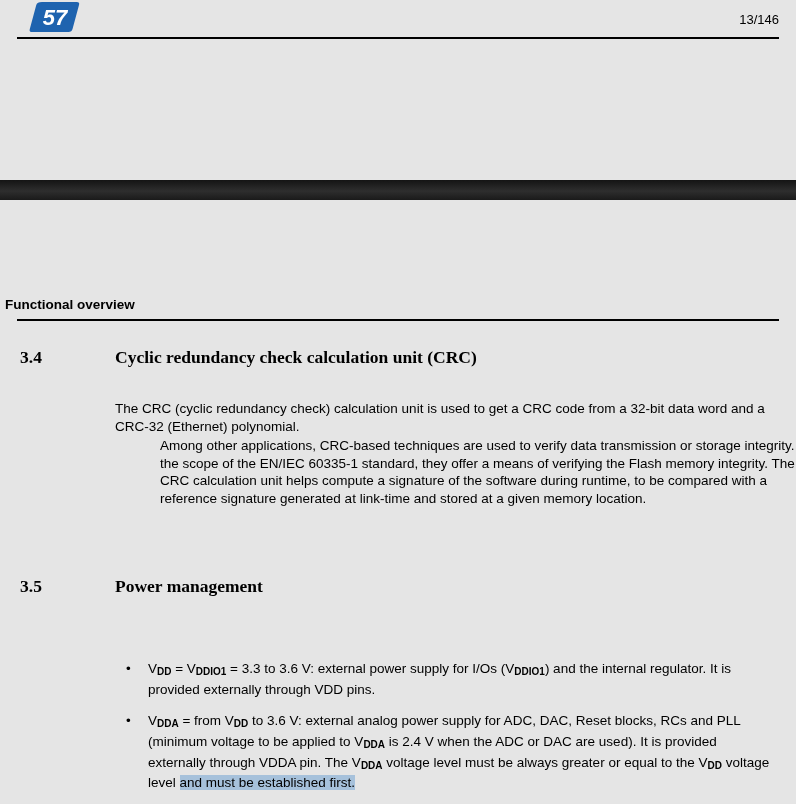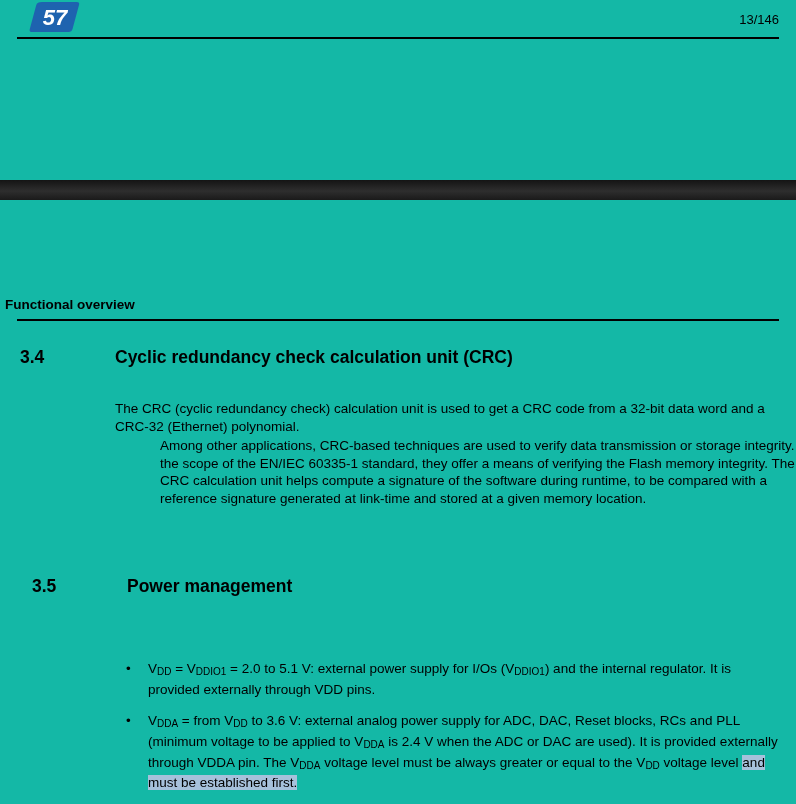--- a/index.html
+++ b/index.html
@@ -1,48 +1,48 @@
 <!DOCTYPE html>
 <html style="--hl: #a6c1db; --logo-blue: #1e63af;"><head>
 <meta charset="utf-8">
 <style>
   html,body{margin:0;padding:0;background:#fff;}
-  .page{position:relative;width:796px;height:804px;background:#14b8a6;overflow:hidden;
+  .page{position:relative;width:796px;height:804px;background:#e5e5e5;overflow:hidden;
         font-family:"Liberation Sans",sans-serif;color:#000;}
   
   .logo{position:absolute;left:28px;top:2px;}
   .logo-shape{fill:var(--logo-blue,#1e63af);}
   .hdr-docid{position:absolute;top:12px;left:0;right:0;text-align:center;font-size:13px;}
   .hdr-page{position:absolute;top:12px;right:17px;font-size:13px;}
   .hdr-rule{position:absolute;top:37px;left:17px;width:762px;height:2px;background:#000;}
   
   .pagebar{position:absolute;top:180px;left:0;width:796px;height:20px;
            background:linear-gradient(180deg,#141414,#2e2e2e 55%,#1a1a1a);}
   
   .fo-left{position:absolute;top:297px;left:5px;font-weight:bold;font-size:13.5px;}
   .fo-right{position:absolute;top:297px;right:17px;font-weight:bold;font-size:13.5px;}
   .fo-rule{position:absolute;top:319px;left:17px;width:762px;height:1.5px;background:#000;}
   
   .sec{position:absolute;left:20px;font-weight:bold;white-space:nowrap;}
   .sec-num{display:inline-block;width:95px;}
-  .h1{font-size:17.5px;}
+  .h1{font-size:17.5px;font-family:Liberation Serif, serif;}
   .h2{font-size:13.5px;}
   .sec34{top:347px;}
-  .sec35{top:576px;margin-left:12px;}
+  .sec35{top:576px;}
   .sec351{top:625px;}
   .para{position:absolute;left:115px;width:663px;font-size:13.5px;line-height:17.5px;}
   .p1{top:400px;}
   .p2{top:437px;margin-left:45px;}
   
   .bullets{position:absolute;left:115px;top:660px;width:663px;}
   .bullet{display:flex;margin-bottom:14px;}
   .bullet-marker{width:33px;padding-left:11px;box-sizing:border-box;
                  font-size:13.5px;line-height:17.5px;}
   .bullet-text{width:630px;font-size:13.5px;line-height:17.5px;}
-  .sub{font-size:0.74em;vertical-align:-0.22em;}
+  .sub{font-size:0.74em;vertical-align:-0.22em;font-weight:bold;}
   .hl{background:var(--hl,#a6c1db);}
 </style>
 </head>
 <body>
 
 <div class="page">
 
   <svg class="logo" width="52" height="30" viewBox="0 0 52 30" aria-hidden="true">
     <path class="logo-shape" d="M14 0 H48.6 Q52 0 51 3.1 L44.6 26.8 Q43.8 30 40.4 30 H4.2 Q0.8 30 1.8 26.9 L8.2 3.2 Q9 0 14 0 Z"></path>
     <text x="27" y="23" font-size="22" font-weight="bold" font-style="italic" fill="#ffffff" text-anchor="middle" font-family="Liberation Sans, sans-serif">57</text>
@@ -62,21 +62,21 @@
   <div class="para p2">Among other applications, CRC-based techniques are used to verify data transmission or storage integrity. In the scope of the EN/IEC 60335-1 standard, they offer a means of verifying the Flash memory integrity. The CRC calculation unit helps compute a signature of the software during runtime, to be compared with a reference signature generated at link-time and stored at a given memory location.</div>
 
   <div class="sec h1 sec35">
     <span class="sec-num">3.5</span><span>Power management</span>
   </div>
 
 
   <div class="bullets">
     <div class="bullet">
       <span class="bullet-marker">•</span>
-      <span class="bullet-text"><span>V</span><span class="sub">DD</span><span> = V</span><span class="sub">DDIO1</span><span> = 2.0 to 5.1 V: external power supply for I/Os (V</span><span class="sub">DDIO1</span><span>) and the internal regulator. It is provided externally through VDD pins.</span></span>
+      <span class="bullet-text"><span>V</span><span class="sub">DD</span><span> = V</span><span class="sub">DDIO1</span><span> = 3.3 to 3.6 V: external power supply for I/Os (V</span><span class="sub">DDIO1</span><span>) and the internal regulator. It is provided externally through VDD pins.</span></span>
     </div>
     <div class="bullet">
       <span class="bullet-marker">•</span>
       <span class="bullet-text"><span>V</span><span class="sub">DDA</span><span> = from V</span><span class="sub">DD</span><span> to 3.6 V: external analog power supply for ADC, DAC, Reset blocks, RCs and PLL (minimum voltage to be applied to V</span><span class="sub">DDA</span><span> is 2.4 V when the ADC or DAC are used). It is provided externally through VDDA pin. The V</span><span class="sub">DDA</span><span> voltage level must be always greater or equal to the V</span><span class="sub">DD</span><span> voltage level </span><span class="hl">and must be established first.</span></span>
     </div>
 
   </div>
 
 </div>
 

